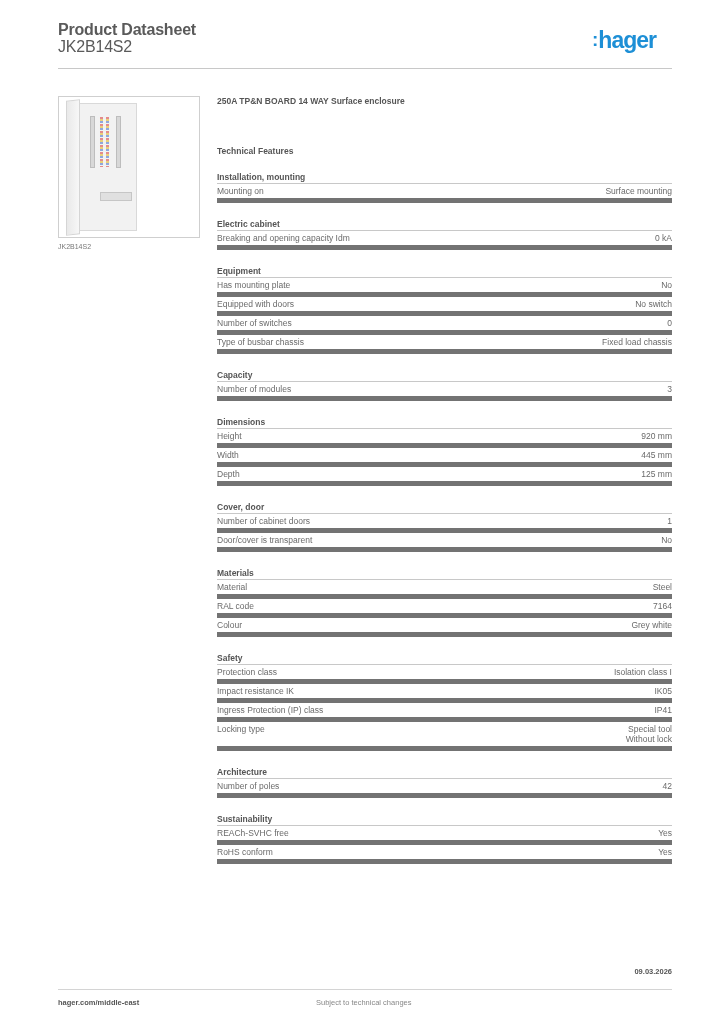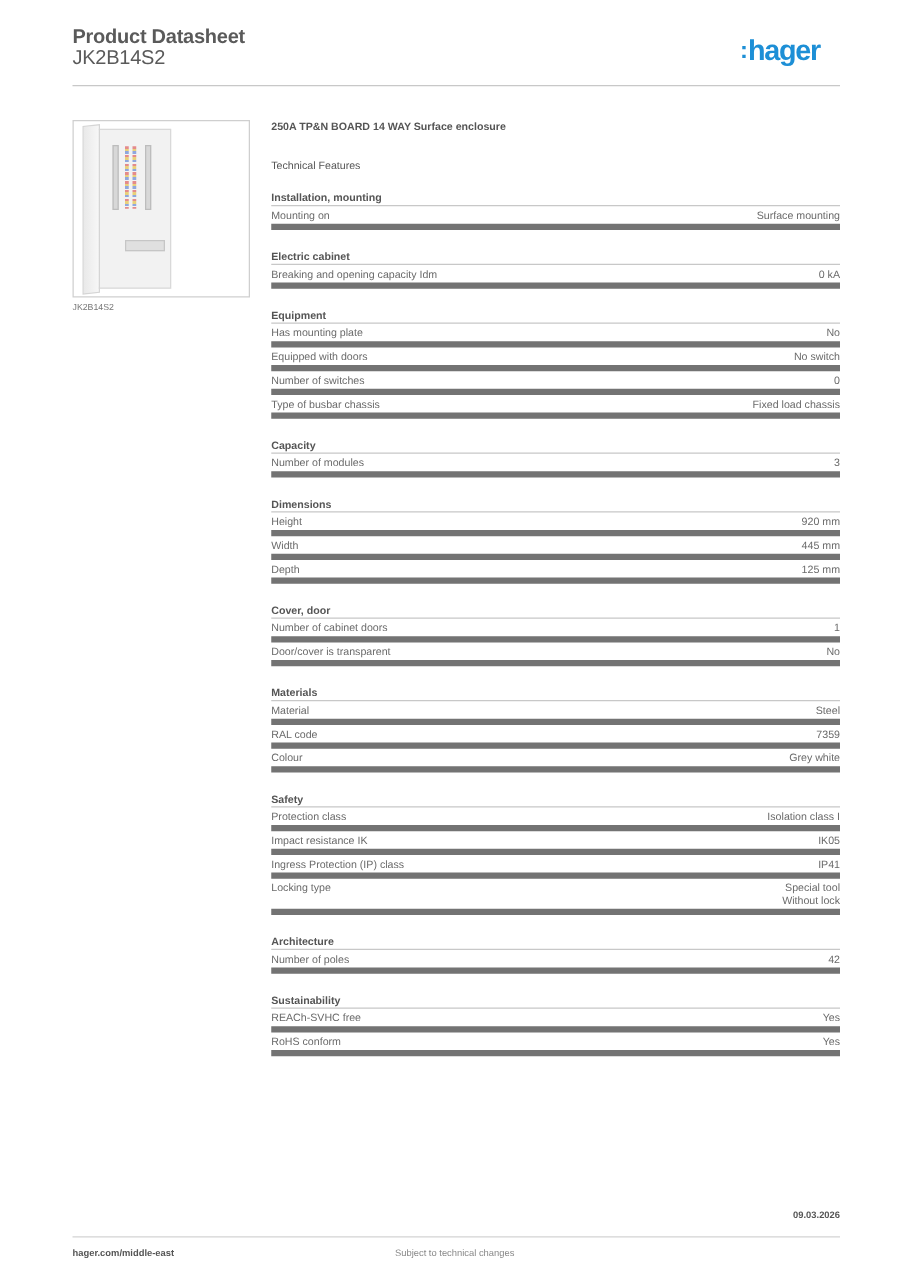--- a/index.html
+++ b/index.html
@@ -38,21 +38,21 @@
       background: linear-gradient(90deg,#e9e9e9,#f7f7f7); border: 1px solid #d5d5d5;
       transform: skewY(-6deg); box-sizing: border-box; }
     .slot { position: absolute; width: 5px; height: 52px; background: #d8d8d8; border: 1px solid #bdbdbd; box-sizing: border-box; }
     .busbar { position: absolute; width: 3px; height: 50px;
       background: repeating-linear-gradient(180deg,#e48b8b 0 2px,#e9d07a 2px 4px,#8fa7dd 4px 6px,#f2f2f2 6px 7px); }
     .neutral { position: absolute; left: 22px; top: 88px; width: 32px; height: 9px;
       background: #e0e0e0; border: 1px solid #c6c6c6; box-sizing: border-box; }
 
     .content { position: absolute; left: 217px; top: 96px; width: 455px; }
     .product-desc { font-size: 8.5px; font-weight: bold; color: #555; height: 14px; line-height: 10px; }
-    .tech-title { font-size: 8.5px; font-weight: normal; color: #555; margin-top: 17px; height: 10px; line-height: 10px; }
+    .tech-title { font-size: 8.5px; font-weight: bold; color: #555; margin-top: 36px; height: 10px; line-height: 10px; }
     .section { margin-top: 16px; }
     .section:first-of-type { margin-top: 0; }
     .section-head {
       font-size: 8.5px; font-weight: bold; color: #555; line-height: 10px;
       padding-bottom: 1px; border-bottom: 1px solid #c8c8c8;
     }
     .row {
       display: flex; justify-content: space-between; align-items: flex-start;
       font-size: 8.5px; color: #6a6a6a; line-height: 10px;
       padding: 2px 0 2px 0; border-bottom: 5px solid #737373; min-height: 10px;
@@ -158,21 +158,21 @@
         </div>
       </div>
       <div class="section">
         <div class="section-head">Materials</div>
         <div class="row">
           <span class="lbl">Material</span>
           <span class="val">Steel</span>
         </div>
         <div class="row">
           <span class="lbl">RAL code</span>
-          <span class="val">7359</span>
+          <span class="val">7164</span>
         </div>
         <div class="row">
           <span class="lbl">Colour</span>
           <span class="val">Grey white</span>
         </div>
       </div>
       <div class="section">
         <div class="section-head">Safety</div>
         <div class="row">
           <span class="lbl">Protection class</span>

